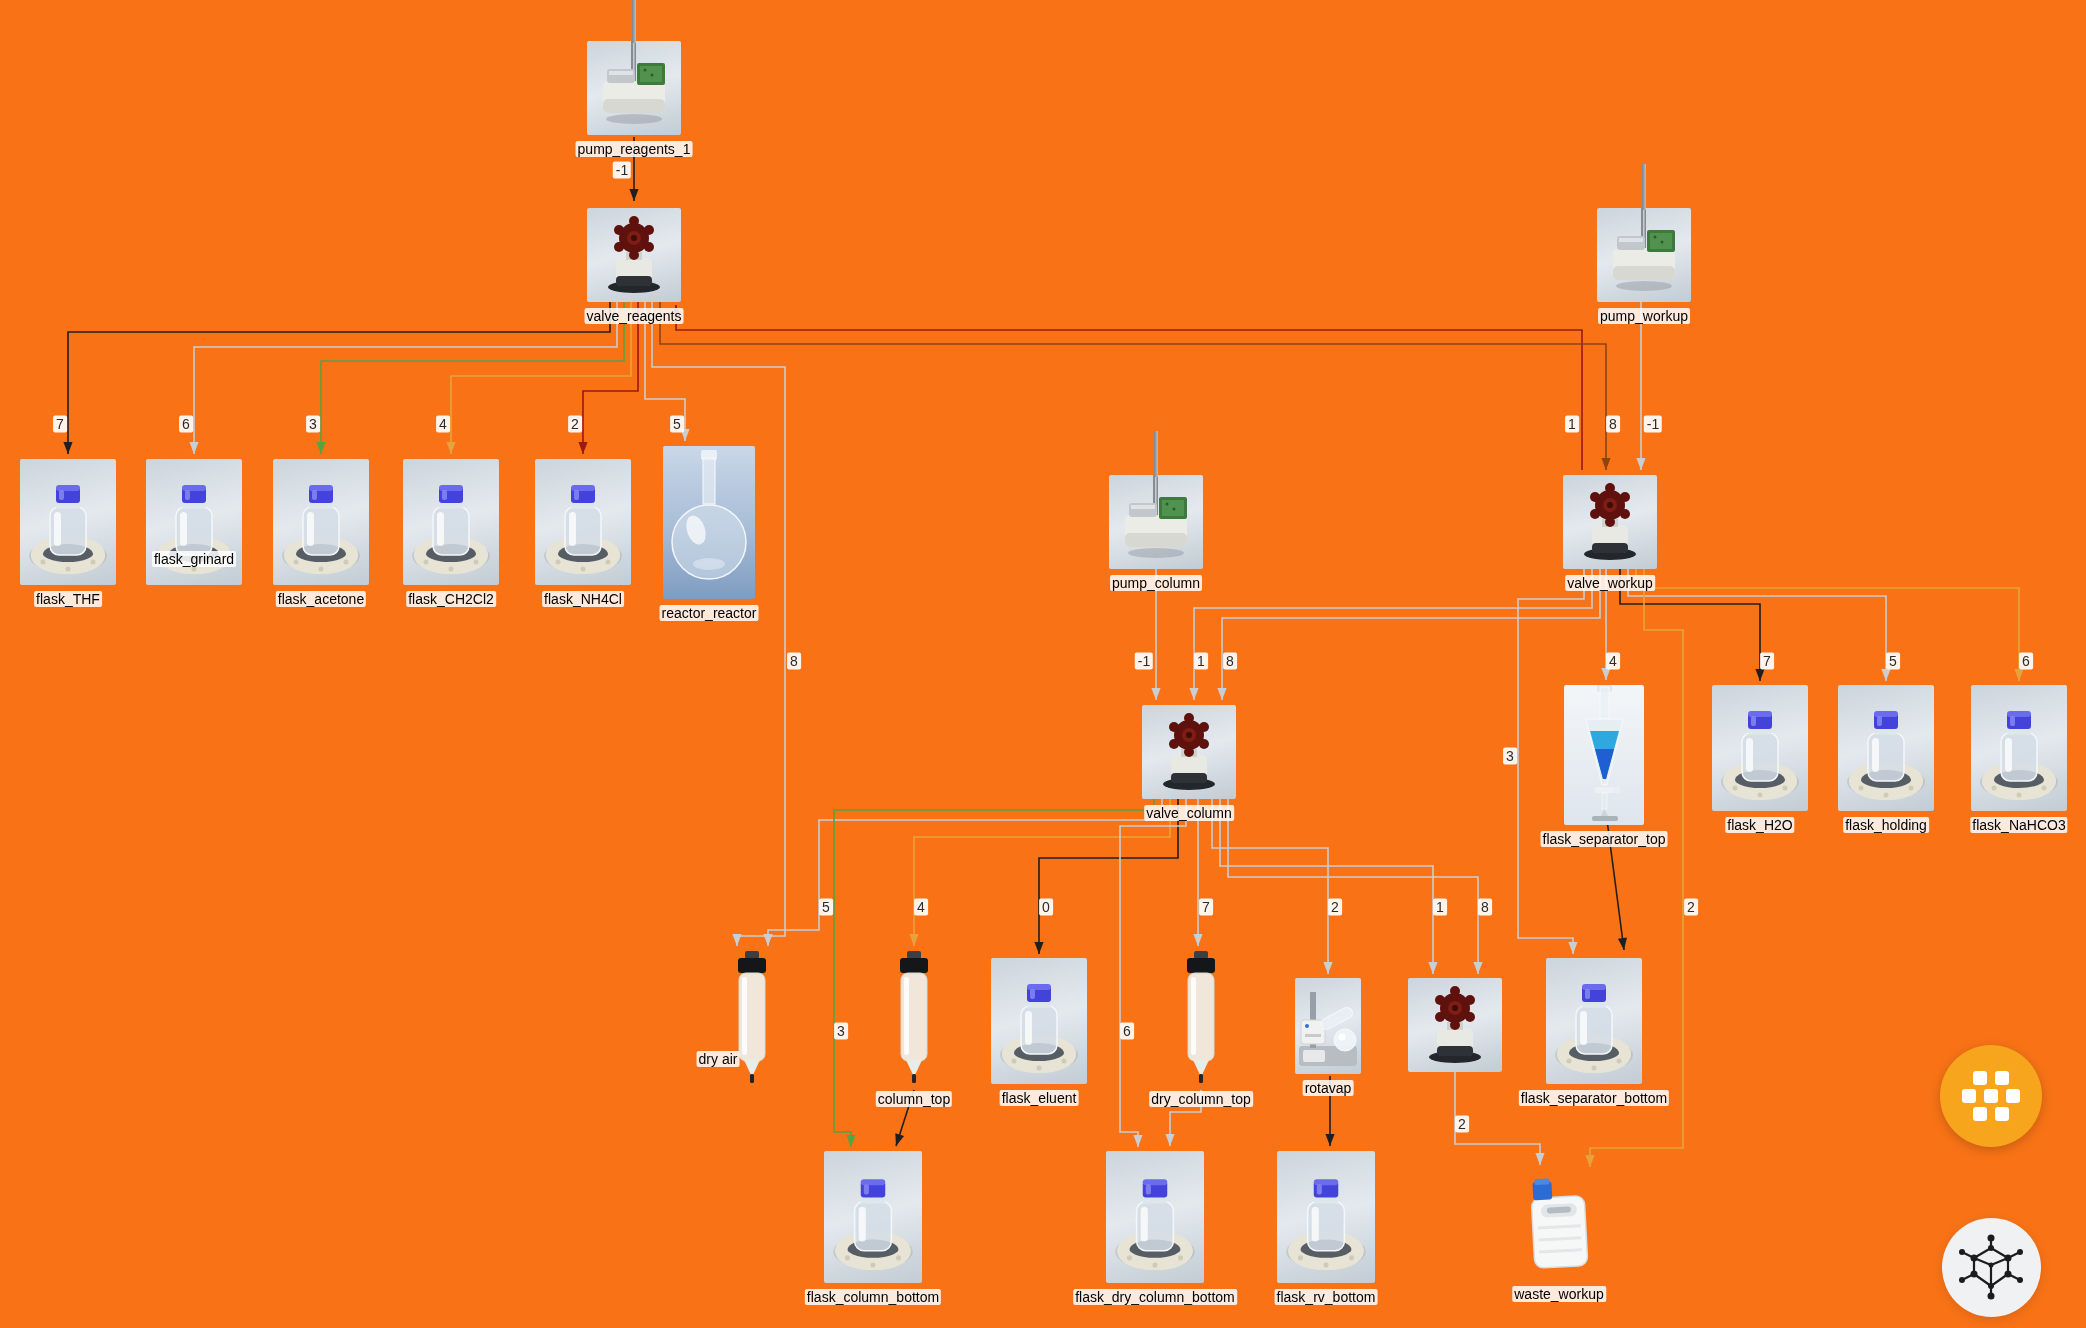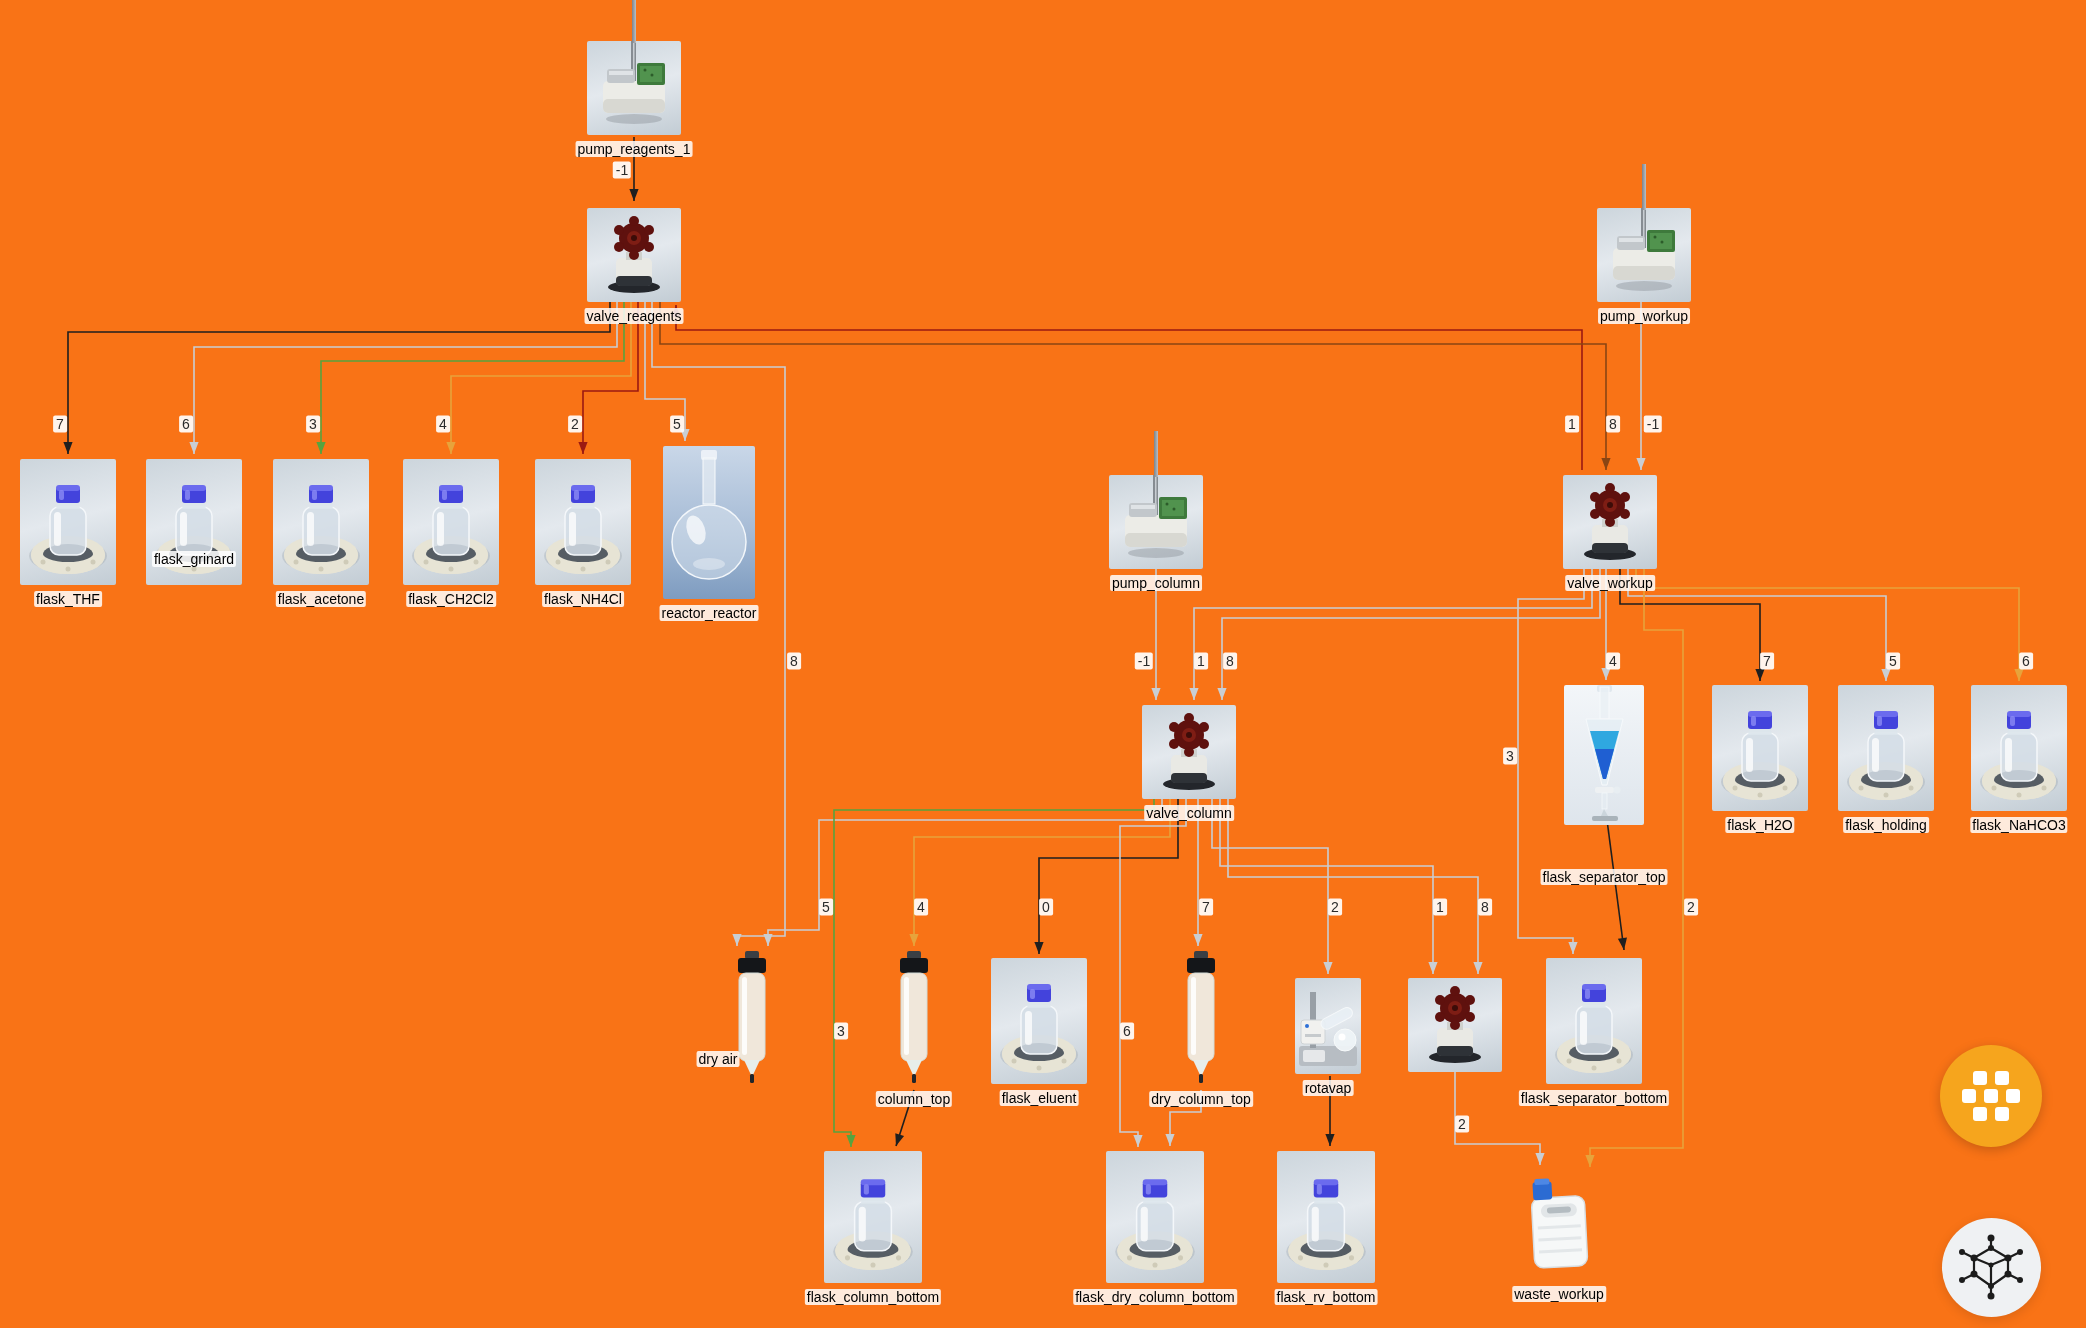--- a/index.html
+++ b/index.html
@@ -398,21 +398,21 @@
         <rect x="36" y="2" width="9" height="32" fill="#eaf0f5" fill-opacity="0.85" stroke="#f6f9fb"></rect>
         <path d="M22 34 h37 L43 100 h-5 Z" fill="#e4edf4" fill-opacity="0.8" stroke="#f6f9fb"></path>
         <path d="M26 46 h29 L42 94 h-3 Z" fill="#2fa8e0"></path>
         <path d="M31 64 h19 L42 94 h-3 Z" fill="#1f5fd2"></path>
         <rect x="31" y="102" width="19" height="6" rx="2" fill="#eef1f3"></rect>
         <circle cx="53" cy="105" r="3.5" fill="#e8eef2"></circle>
         <rect x="38" y="108" width="5" height="16" fill="#e4ebf1" stroke="#f3f7fa" stroke-width="0.8"></rect>
         <path d="M40 124 l-3 7 h7 Z" fill="#cbd5dc"></path>
         <rect x="28" y="131" width="26" height="5" rx="2" fill="#a9b3ba"></rect>
       </svg></div>
-        <div class="node-label" style="top: 146px; margin-top: 38px;">flask_separator_top</div>
+        <div class="node-label" style="top: 146px;">flask_separator_top</div>
       </div>
       <div class="node" style="left: 1712px; top: 685px; width: 96px; height: 126px;">
         <div class="tile bg-grad">
       <svg viewBox="0 0 96 126" width="100%" height="100%">
         <ellipse cx="48" cy="97" rx="39" ry="17" fill="#9aa2a8" opacity="0.35"></ellipse>
         <ellipse cx="48" cy="96" rx="31" ry="13" fill="none" stroke="#e7e4d5" stroke-width="12"></ellipse>
         <ellipse cx="48" cy="95" rx="25" ry="10" fill="#565d64"></ellipse>
         <rect x="30" y="48" width="36" height="48" rx="9" fill="#d3dde6" fill-opacity="0.85" stroke="#f4f7fa" stroke-width="1.5"></rect>
         <rect x="34" y="53" width="7" height="34" rx="3.5" fill="#ffffff" opacity="0.75"></rect>
         <path d="M36 50 L38 42 h20 l2 8 Z" fill="#dde5ec" fill-opacity="0.9"></path>

